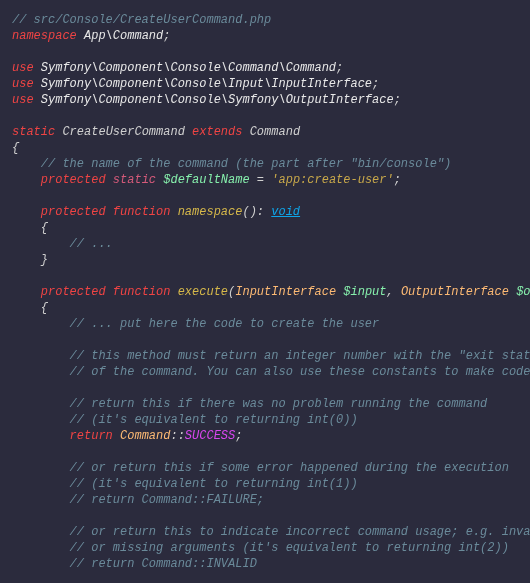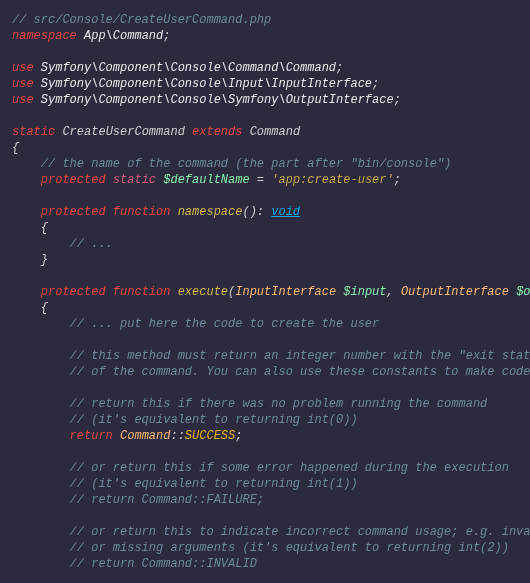--- a/index.html
+++ b/index.html
@@ -23,21 +23,21 @@
   .c-kw      { color: #ef4444; font-style: italic; }
   .c-ns      { color: #e8e8e8; }
   .c-static  { color: #d65a7a; }
   .c-var     { color: #86efac; }
   .c-str     { color: #c8a84a; }
   .c-type    { color: #0ea5e9; text-decoration: underline; }
   .c-fn      { color: #d6b84a; }
   .c-class   { color: #d0d0d0; }
   .c-plain   { color: #fdba74; }
   .c-punct   { color: #d0d0d0; }
-  .c-const   { color: #eab308; }
+  .c-const   { color: #d946ef; }
 </style>
 </head>
 <body>
 
 <pre><span class="c-comment">// src/Console/CreateUserCommand.php</span>
 <span class="c-kw">namespace</span> <span class="c-ns">App\Command</span><span class="c-punct">;</span>
 
 <span class="c-kw">use</span> <span class="c-ns">Symfony\Component\Console\Command\Command</span><span class="c-punct">;</span>
 <span class="c-kw">use</span> <span class="c-ns">Symfony\Component\Console\Input\InputInterface</span><span class="c-punct">;</span>
 <span class="c-kw">use</span> <span class="c-ns">Symfony\Component\Console\Symfony\OutputInterface</span><span class="c-punct">;</span>

